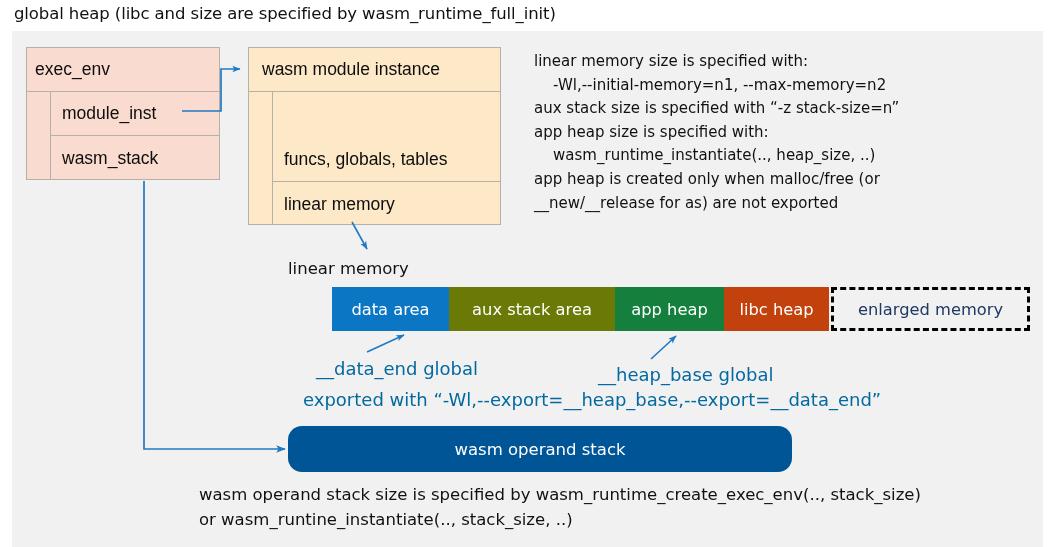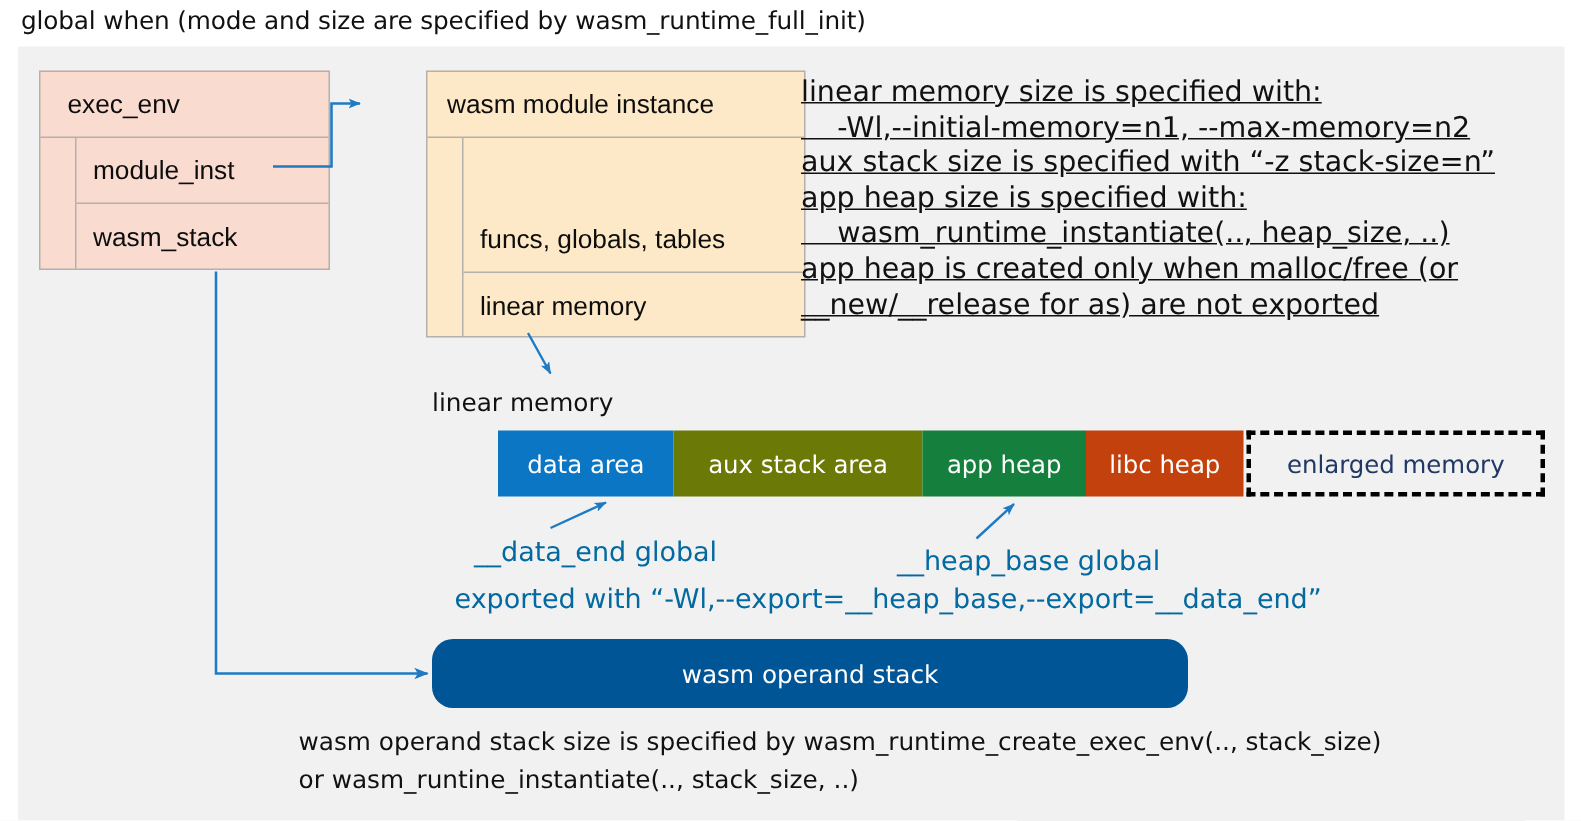--- a/index.html
+++ b/index.html
@@ -20,37 +20,37 @@
   
   .box{position:absolute;box-sizing:border-box;}
   .pink{background:#fadbd0;border:1px solid #b5b0ab;}
   .cream{background:#fde9c7;border:1px solid #b5b0ab;}
 
   
   #execenv{left:26px;top:47px;width:194px;height:133px;}
   #execenv .hdr{
     position:absolute;left:0;top:0;right:0;height:44px;
     border-bottom:1px solid #b5b0ab;box-sizing:border-box;
-    display:flex;align-items:center;padding-left:18px;
+    display:flex;align-items:center;padding-left:8px;
     font-family:"Liberation Sans", sans-serif;font-size:17.5px;color:#0d0d0d;
   }
   #execenv .gutter{
     position:absolute;left:0;top:44px;width:24px;bottom:0;
     border-right:1px solid #b5b0ab;box-sizing:border-box;
   }
   #execenv .sub{
     position:absolute;left:24px;right:0;height:44px;
     box-sizing:border-box;display:flex;align-items:center;padding-left:11px;
     font-family:"Liberation Sans", sans-serif;font-size:17.5px;color:#0d0d0d;
   }
   #execenv .sub1{top:44px;border-bottom:1px solid #b5b0ab;}
   #execenv .sub2{top:88px;}
 
   
-  #wmi{left:248px;top:47px;width:253px;height:178px;margin-left:36px;}
+  #wmi{left:248px;top:47px;width:253px;height:178px;}
   #wmi .hdr{
     position:absolute;left:0;top:0;right:0;height:44px;
     border-bottom:1px solid #b5b0ab;box-sizing:border-box;
     display:flex;align-items:center;padding-left:13px;
     font-family:"Liberation Sans", sans-serif;font-size:17.5px;color:#0d0d0d;
   }
   #wmi .gutter{
     position:absolute;left:0;top:44px;width:24px;bottom:0;
     border-right:1px solid #b5b0ab;box-sizing:border-box;
   }
@@ -59,21 +59,21 @@
     box-sizing:border-box;display:flex;align-items:center;padding-left:11px;
     font-family:"Liberation Sans", sans-serif;font-size:17.5px;color:#0d0d0d;
   }
   #wmi .s1{top:44px;border-bottom:1px solid #b5b0ab;}
   #wmi .s2{top:89px;border-bottom:1px solid #b5b0ab;}
   #wmi .s3{top:134px;}
 
   
   .notes{
     position:absolute;left:534px;top:50px;width:500px;
-    font-size:19px;line-height:23.6px;color:#111;white-space:pre;text-decoration:underline;
+    font-size:15px;line-height:23.6px;color:#111;white-space:pre;
   }
 
   
   .lmlabel{
     position:absolute;left:288px;top:259px;
     font-size:16.5px;color:#111;
   }
 
   
   .membar{position:absolute;left:288px;top:287px;height:44px;display:flex;padding-left:44px;}
@@ -108,21 +108,21 @@
   .bottomnotes{
     position:absolute;left:186px;top:482px;width:850px;
     font-size:16.5px;line-height:25px;color:#111;white-space:pre;margin-left:13px;
   }
 
   svg.overlay{position:absolute;left:0;top:0;width:1054px;height:547px;pointer-events:none;}
 </style>
 </head>
 <body>
 
-<div class="title">global when (mode and size are specified by wasm_runtime_full_init)</div>
+<div class="title">global heap (libc and size are specified by wasm_runtime_full_init)</div>
 
 <div class="panel"></div>
 
 <div class="box pink" id="execenv">
   <div class="hdr">exec_env</div>
   <div class="gutter"></div>
   <div class="sub sub1">module_inst</div>
   <div class="sub sub2">wasm_stack</div>
 </div>
 

